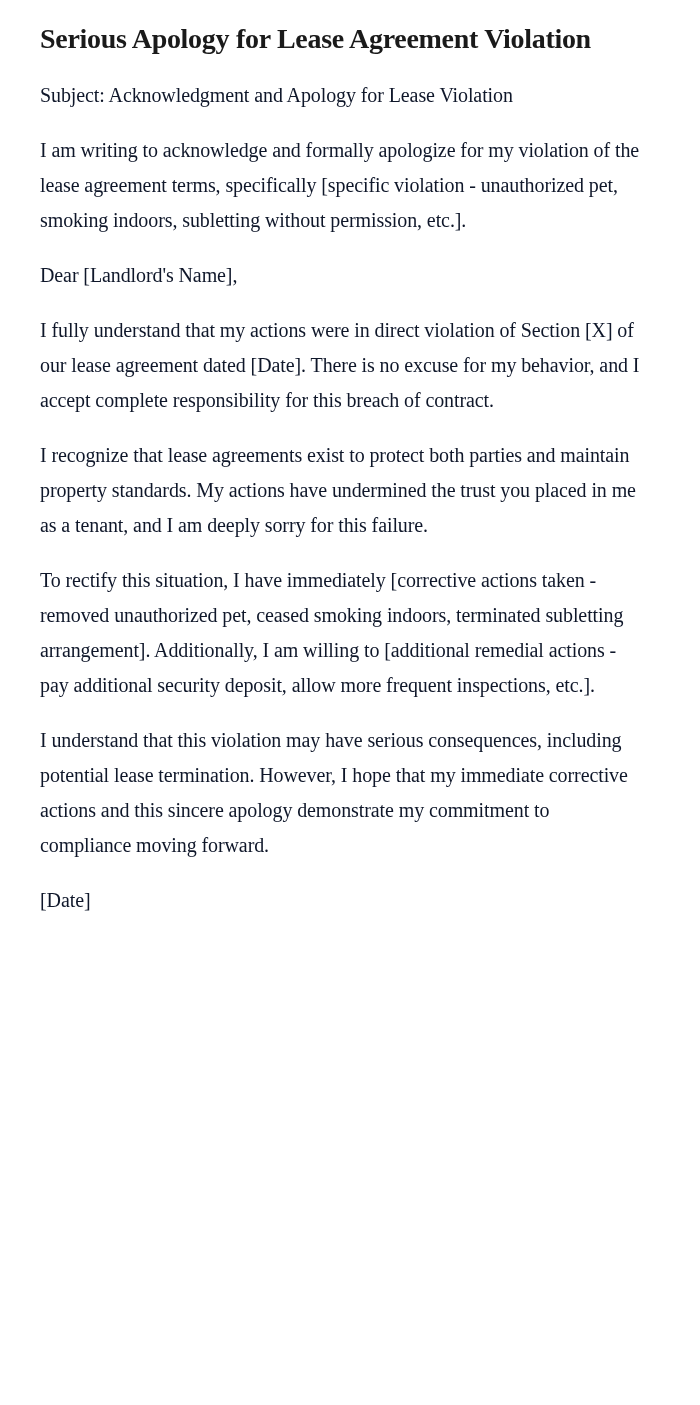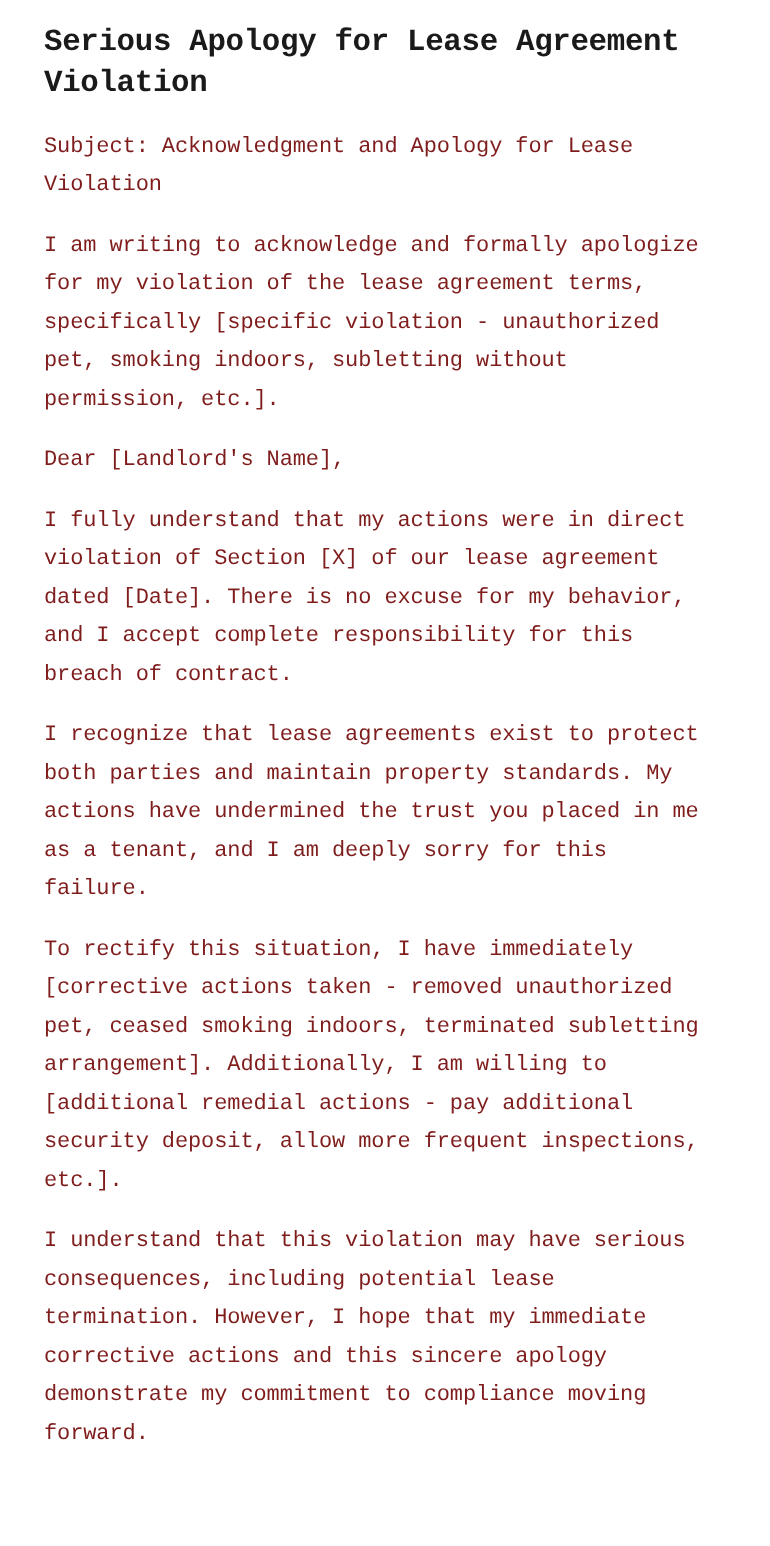--- a/index.html
+++ b/index.html
@@ -7,35 +7,35 @@
     padding: 0;
     background: #ffffff;
   }
   .page {
     position: relative;
     width: 700px;
     height: 1405px;
     box-sizing: border-box;
     background: #ffffff;
     padding: 20px 58px 40px 40px;
-    font-family: Liberation Mono, monospace;
+    font-family: Liberation Serif, serif;
     overflow: hidden;
   }
   .doc-title {
     font-size: 28px;
     font-weight: 700;
     line-height: 38px;
     color: #1a1a1a;
     letter-spacing: -0.3px;
     margin: 0 0 20px 0;
   }
   .doc-paragraph {
     font-size: 20px;
     line-height: 35px;
-    color: #7f1d1d;
+    color: #0f172a;
     letter-spacing: -0.1px;
     margin: 0 0 20px 0;
     max-width: 602px;
   }
 </style>
 </head>
 <body>
 
 <div class="page">
   <h1 class="doc-title">Serious Apology for Lease Agreement Violation</h1>
@@ -50,13 +50,14 @@
 
   <p class="doc-paragraph">I recognize that lease agreements exist to protect both parties and maintain property standards. My actions have undermined the trust you placed in me as a tenant, and I am deeply sorry for this failure.</p>
 
   <p class="doc-paragraph">To rectify this situation, I have immediately [corrective actions taken - removed unauthorized pet, ceased smoking indoors, terminated subletting arrangement]. Additionally, I am willing to [additional remedial actions - pay additional security deposit, allow more frequent inspections, etc.].</p>
 
   <p class="doc-paragraph">I understand that this violation may have serious consequences, including potential lease termination. However, I hope that my immediate corrective actions and this sincere apology demonstrate my commitment to compliance moving forward.</p>
 
 
 
 
+  <p class="doc-paragraph">[Date]</p>
 </div>
 
 </body></html>

